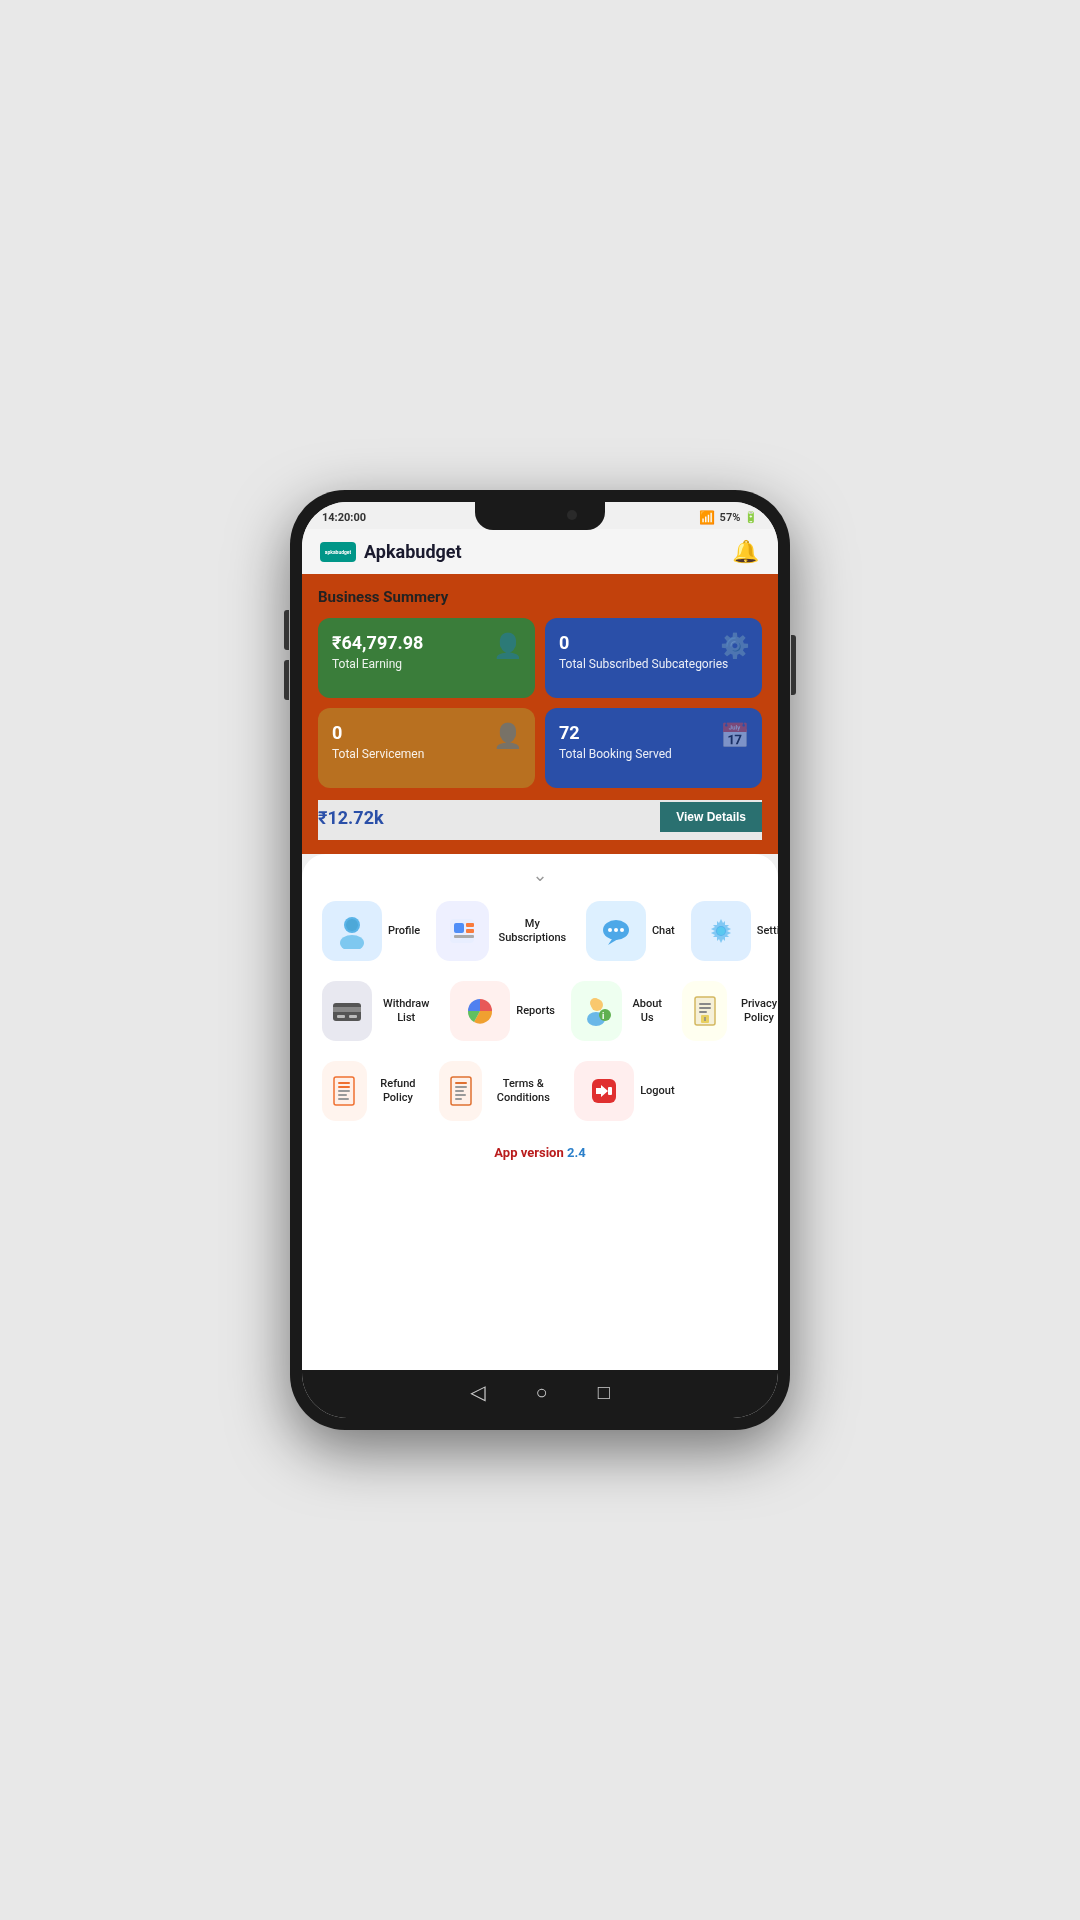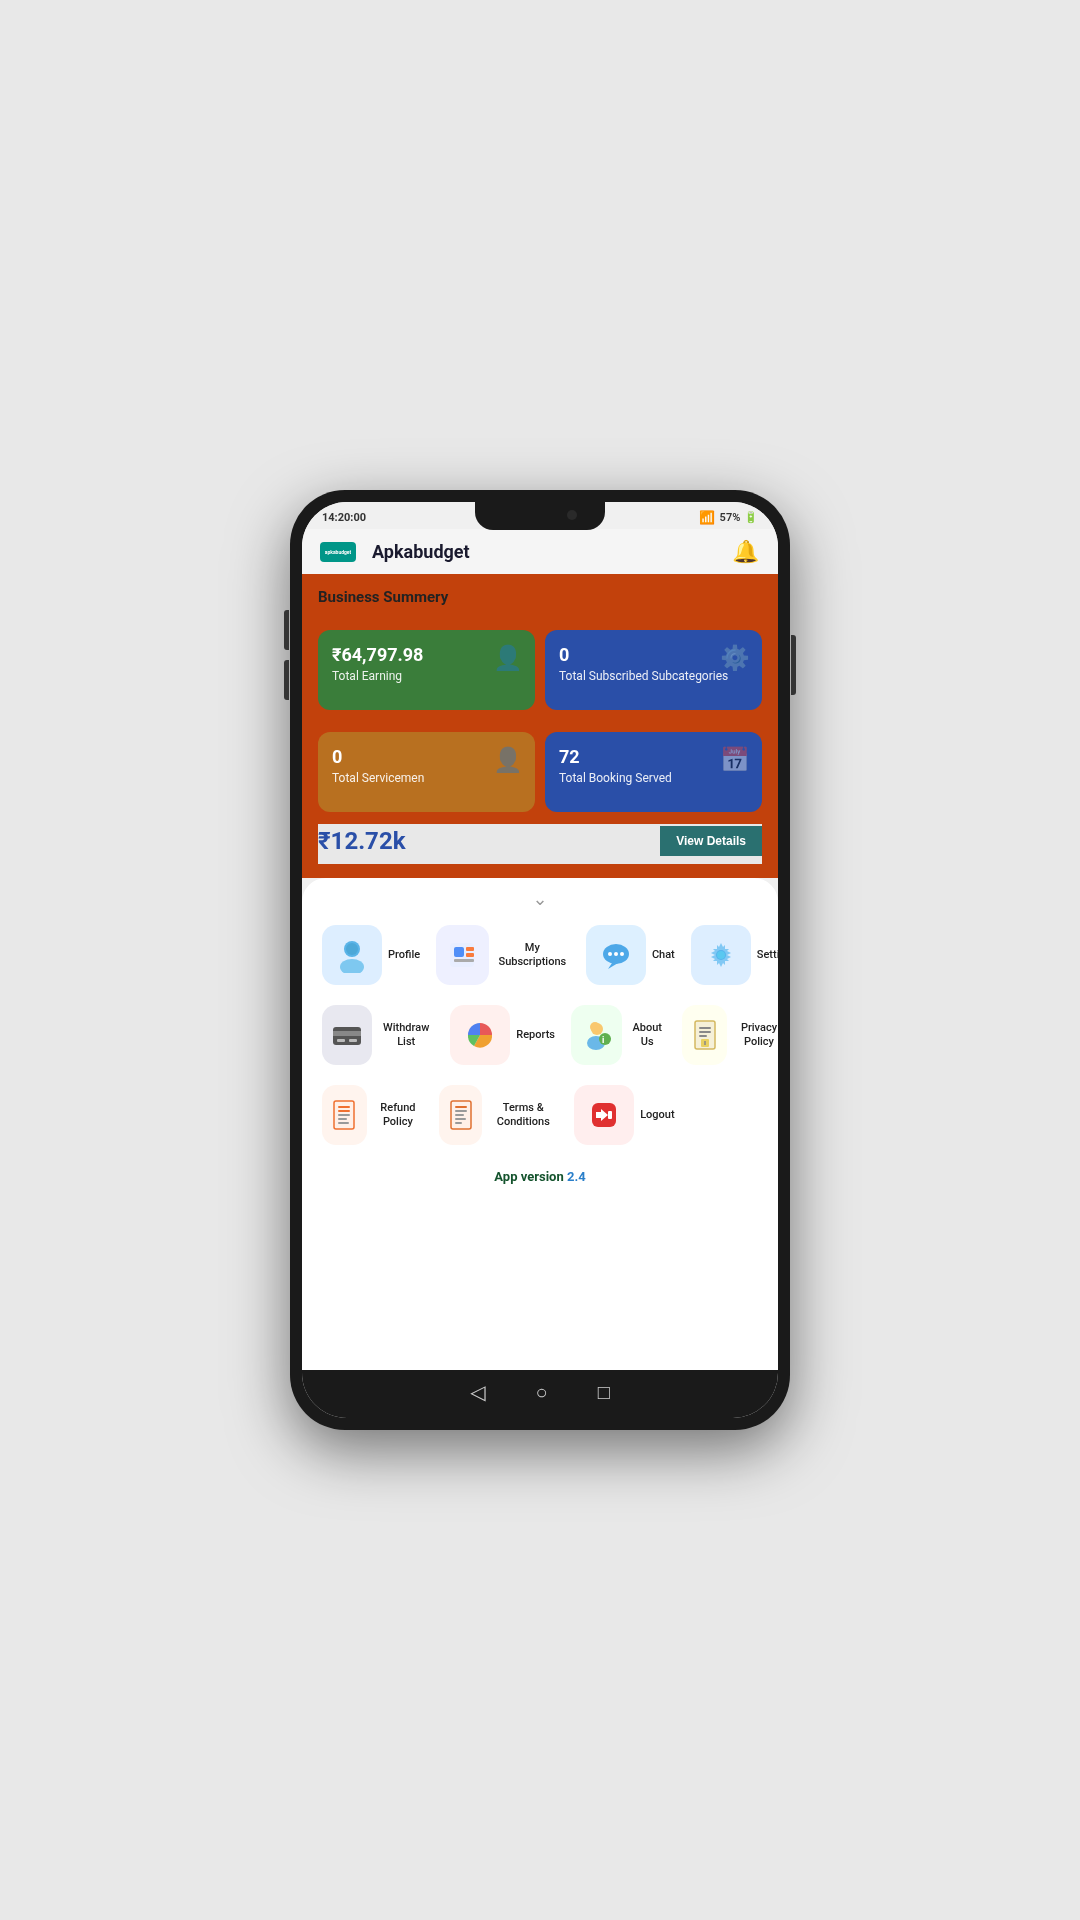--- a/index.html
+++ b/index.html
@@ -76,21 +76,21 @@
     .app-header {
       background: #f5f5f5;
       display: flex;
       justify-content: space-between;
       align-items: center;
       padding: 10px 18px 10px 18px;
     }
     .app-logo-area {
       display: flex;
       align-items: center;
-      gap: 16px;
+      gap: 8px;
     }
     .app-logo-img {
       width: 36px;
       height: 20px;
       background: #009688;
       border-radius: 4px;
       display: flex;
       align-items: center;
       justify-content: center;
       font-size: 7px;
@@ -121,21 +121,20 @@
       grid-template-columns: 1fr 1fr;
       gap: 10px;
       margin-bottom: 12px;
     }
     .card {
       border-radius: 12px;
       padding: 14px 14px 12px 14px;
       color: white;
       position: relative;
       min-height: 80px;
-      margin-top: 12px;
     }
     .card-green { background: #3a7d3a; }
     .card-blue { background: #2a4fa8; }
     .card-orange { background: #b87020; }
     .card-blue2 { background: #2a4fa8; }
     .card-value {
       font-size: 18px;
       font-weight: 700;
       margin-bottom: 4px;
     }
@@ -152,21 +151,21 @@
       opacity: 0.4;
     }
     .earnings-row {
       display: flex;
       justify-content: space-between;
       align-items: center;
       background: #e8e8e8;
       padding: 2px 0 8px 0;
     }
     .earnings-amount {
-      font-size: 24px;
+      font-size: 18px;
       font-weight: 700;
       color: #2a4fa8;
     }
     .view-details-btn {
       background: #2a7070;
       color: white;
       border: none;
       border-radius: 0;
       padding: 8px 16px;
       font-size: 12px;
@@ -490,21 +489,21 @@
                 <rect x="6" y="6" width="24" height="24" rx="6" fill="#e03030"></rect>
                 <polygon points="22,18 15,12 15,15 10,15 10,21 15,21 15,24" fill="white"></polygon>
                 <rect x="22" y="14" width="4" height="8" rx="1" fill="white"></rect>
               </svg>
             </div>
             <span class="menu-label">Logout</span>
           </div>
           <div style="visibility:hidden;"></div>
         </div>
 
-        <div class="app-version"><span style="color:#14532d;">App version</span> <span style="font-weight:700;">2.4</span></div>
+        <div class="app-version"><span style="color:#b91c1c;">App version</span> <span style="font-weight:700;">2.4</span></div>
       </div>
     </div>
 
     <div class="nav-bar">
       <span class="nav-btn">◁</span>
       <span class="nav-btn">○</span>
       <span class="nav-btn">□</span>
     </div>
   </div>
 </div>

